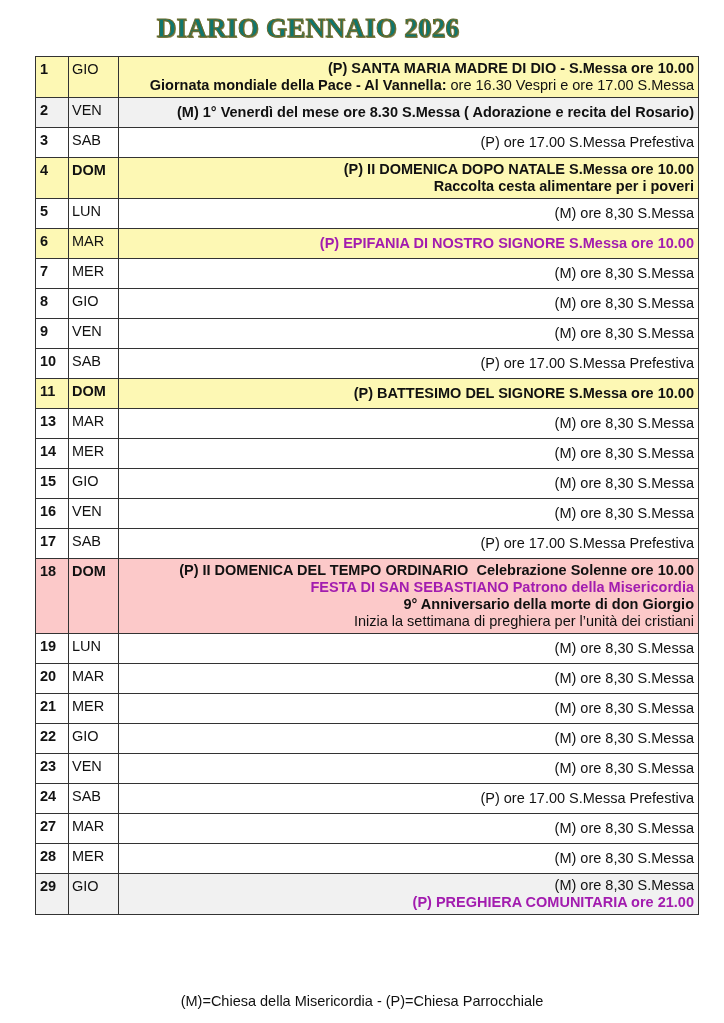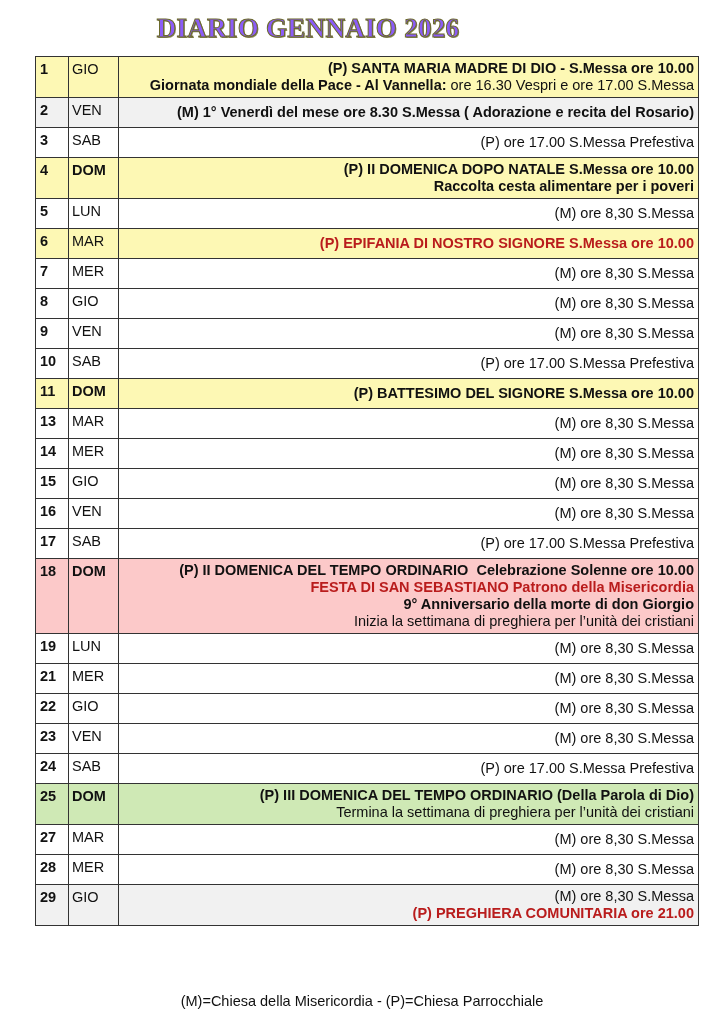--- a/index.html
+++ b/index.html
@@ -1,20 +1,20 @@
 <!DOCTYPE html>
 <html><head>
 <meta charset="utf-8">
 <style>
   html, body { margin:0; padding:0; background:#ffffff; }
   body { width:724px; height:1023px; position:relative; overflow:hidden; font-family:"Liberation Sans", sans-serif; color:#111; }
   .title {
     position:absolute; left:0; top:13px; width:616px; text-align:center;
     font-family:"Liberation Serif", serif; font-weight:bold; font-size:27px;
-    color:#8b5cf6; letter-spacing:0.3px;
+    color:#0f766e; letter-spacing:0.3px;
     -webkit-text-stroke:1px #6b6a2a;
     text-shadow:1px 1px 0 #8a8a5a;
   }
   table.diary {
     position:absolute; left:35px; top:56px; width:664px;
     border-collapse:collapse; table-layout:fixed;
     border:1.5px solid #222;
   }
   table.diary td {
     border:1px solid #333; padding:0; vertical-align:top;
@@ -22,21 +22,21 @@
   }
   col.c-num { width:33px; }
   col.c-day { width:50px; }
   td.num { font-weight:bold; padding:4px 0 0 4px !important; font-size:15px; }
   td.day { padding:4px 0 0 3px !important; font-size:15.5px; }
   td.day.bold { font-weight:bold; }
   td.ev { text-align:right; padding:3px 4px 3px 4px !important; font-size:12.8px; line-height:15px; }
   tr.single td { height:25px; }
   tr.single td.ev { vertical-align:middle; padding-top:0 !important; padding-bottom:0 !important; }
   .b { font-weight:bold; }
-  .red { color:#b91c1c; }
+  .red { color:#a21caf; }
   tr.bg-yellow td { background:#fdf8b4; }
   tr.bg-grey td { background:#f1f1f1; }
   tr.bg-pink td { background:#fcc9c9; }
   tr.bg-green td { background:#cfe9b5; }
   .legend {
     position:absolute; left:0; top:993px; width:724px; text-align:center;
     font-size:14.5px; color:#111;
   }
   .line { display:block; }
 </style>
@@ -177,20 +177,27 @@
         </td>
       </tr>
       <tr class="single">
         <td class="num">19</td>
         <td class="day">LUN</td>
         <td class="ev">
           <span class="line"><span style="white-space: pre;">(M) ore 8,30 S.Messa</span></span>
         </td>
       </tr>
       <tr class="single">
+        <td class="num">20</td>
+        <td class="day">MAR</td>
+        <td class="ev">
+          <span class="line"><span style="white-space: pre;">(M) ore 8,30 S.Messa</span></span>
+        </td>
+      </tr>
+      <tr class="single">
         <td class="num">21</td>
         <td class="day">MER</td>
         <td class="ev">
           <span class="line"><span style="white-space: pre;">(M) ore 8,30 S.Messa</span></span>
         </td>
       </tr>
       <tr class="single">
         <td class="num">22</td>
         <td class="day">GIO</td>
         <td class="ev">
@@ -202,28 +209,20 @@
         <td class="day">VEN</td>
         <td class="ev">
           <span class="line"><span style="white-space: pre;">(M) ore 8,30 S.Messa</span></span>
         </td>
       </tr>
       <tr class="single">
         <td class="num">24</td>
         <td class="day">SAB</td>
         <td class="ev">
           <span class="line"><span style="white-space: pre;">(P) ore 17.00 S.Messa Prefestiva</span></span>
-        </td>
-      </tr>
-      <tr class="bg-green">
-        <td class="num">25</td>
-        <td class="day bold">DOM</td>
-        <td class="ev">
-          <span class="line"><span class="b" style="white-space: pre;">(P) III DOMENICA DEL TEMPO ORDINARIO (Della Parola di Dio)</span></span>
-          <span class="line"><span style="white-space: pre;">Termina la settimana di preghiera per l’unità dei cristiani</span></span>
         </td>
       </tr>
       <tr class="single">
         <td class="num">27</td>
         <td class="day">MAR</td>
         <td class="ev">
           <span class="line"><span style="white-space: pre;">(M) ore 8,30 S.Messa</span></span>
         </td>
       </tr>
       <tr class="single">

